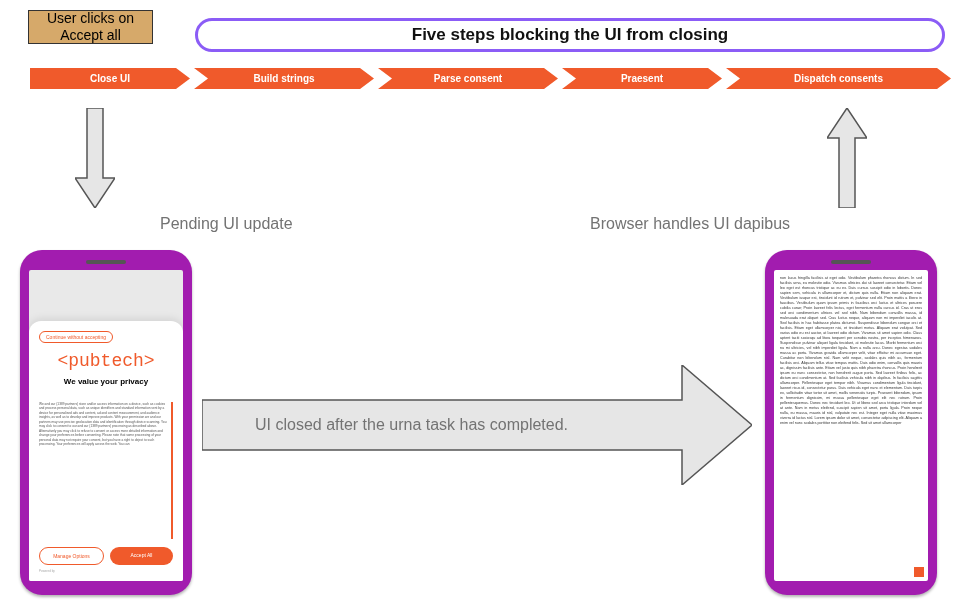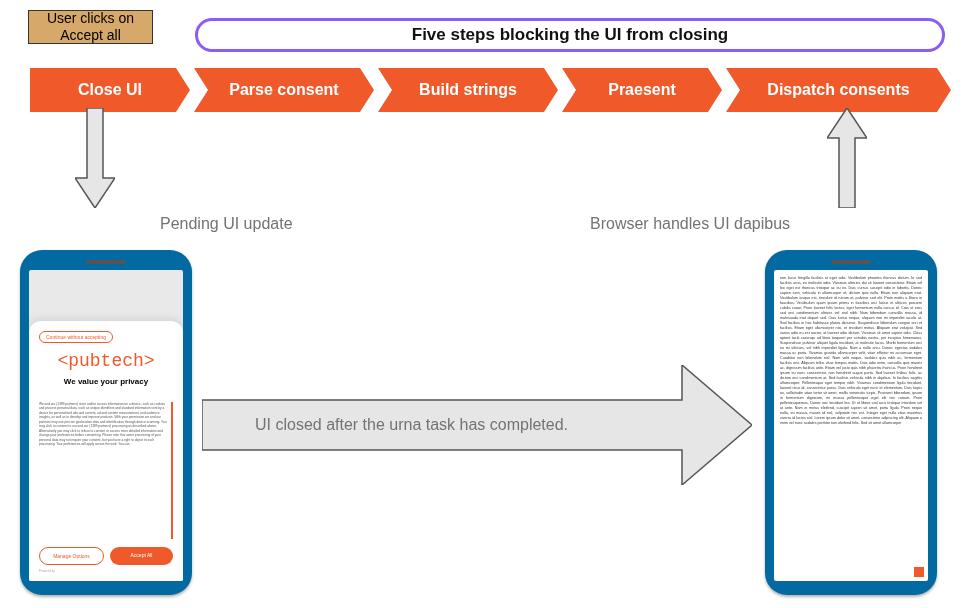--- a/index.html
+++ b/index.html
@@ -50,25 +50,25 @@
   
   .chevron-chain {
     position: absolute;
     top: 68px;
     left: 30px;
     display: flex;
     gap: 4px;
   }
   .chevron {
     position: relative;
-    height: 44px;
+    height: 21px;
     background: #f05a2b;
     color: #fff;
     font-weight: 700;
-    font-size: 16px;
+    font-size: 10px;
     display: flex;
     align-items: center;
     justify-content: center;
     padding: 0 10px;
     clip-path: polygon(0 0, calc(100% - 14px) 0, 100% 50%, calc(100% - 14px) 100%, 0 100%, 14px 50%);
   }
   .chevron.first {
     clip-path: polygon(0 0, calc(100% - 14px) 0, 100% 50%, calc(100% - 14px) 100%, 0 100%);
   }
 
@@ -90,21 +90,21 @@
     position: absolute;
     font-size: 16px;
     color: #737373;
   }
 
   
   .phone {
     position: absolute;
     width: 172px;
     height: 345px;
-    background: #0369a1;
+    background: #a21caf;
     border-radius: 22px;
     padding: 10px 9px 14px 9px;
     box-shadow: 0 2px 3px rgba(0,0,0,0.3);
   }
   .phone .speaker {
     width: 40px;
     height: 4px;
     background: #555;
     border-radius: 3px;
     margin: 0 auto 6px auto;
@@ -220,24 +220,24 @@
 
 <div class="steps-title">
   <span>Five steps blocking the UI from closing</span>
 </div>
 
 <div class="chevron-chain">
   <div class="chevron first" style="width:160px">
       <span>Close UI</span>
     </div>
   <div class="chevron" style="width:180px">
+      <span>Build strings</span>
+    </div>
+  <div class="chevron" style="width:180px">
       <span>Parse consent</span>
-    </div>
-  <div class="chevron" style="width:180px">
-      <span>Build strings</span>
     </div>
   <div class="chevron" style="width:160px">
       <span>Praesent</span>
     </div>
   <div class="chevron" style="width:225px">
       <span>Dispatch consents</span>
     </div>
 </div>
 
 <div class="arrow-down" style="left:75px; top:108px;">

